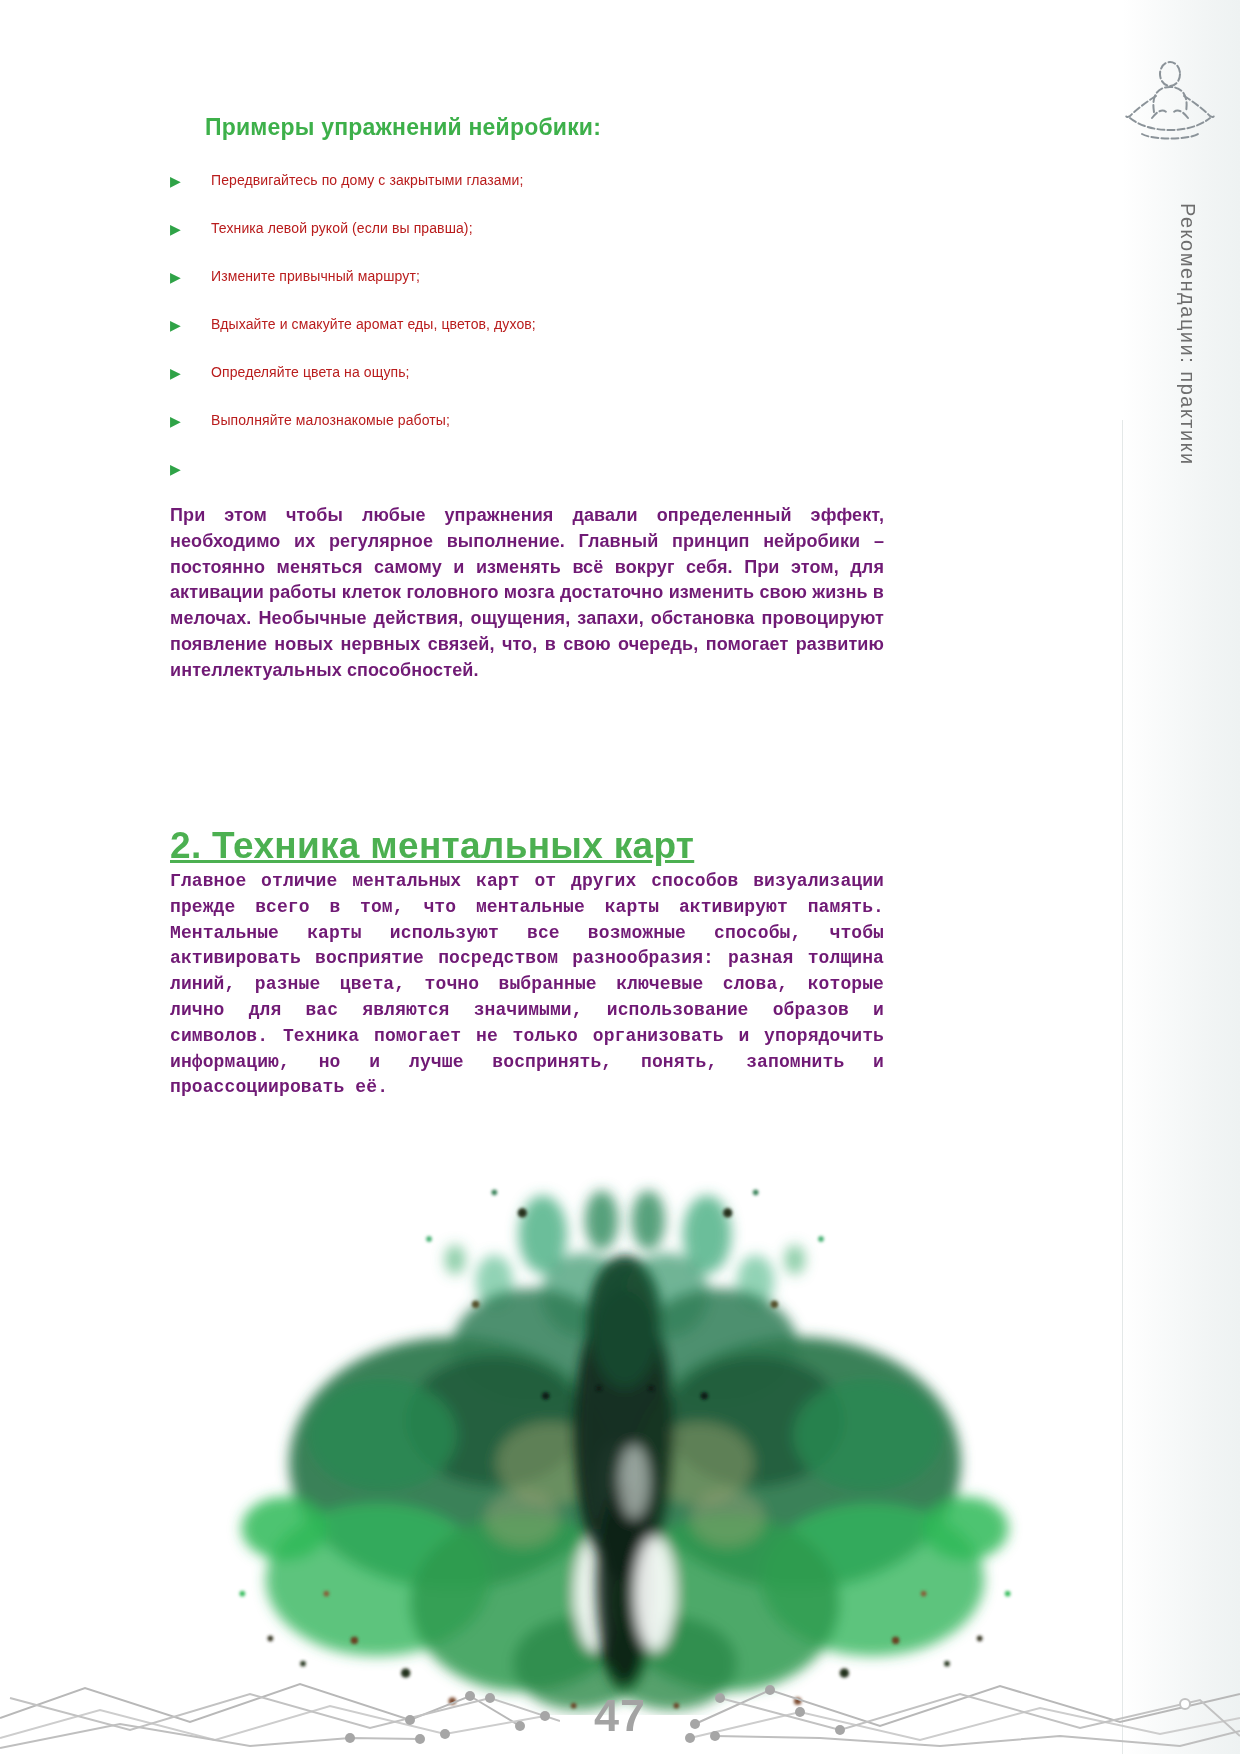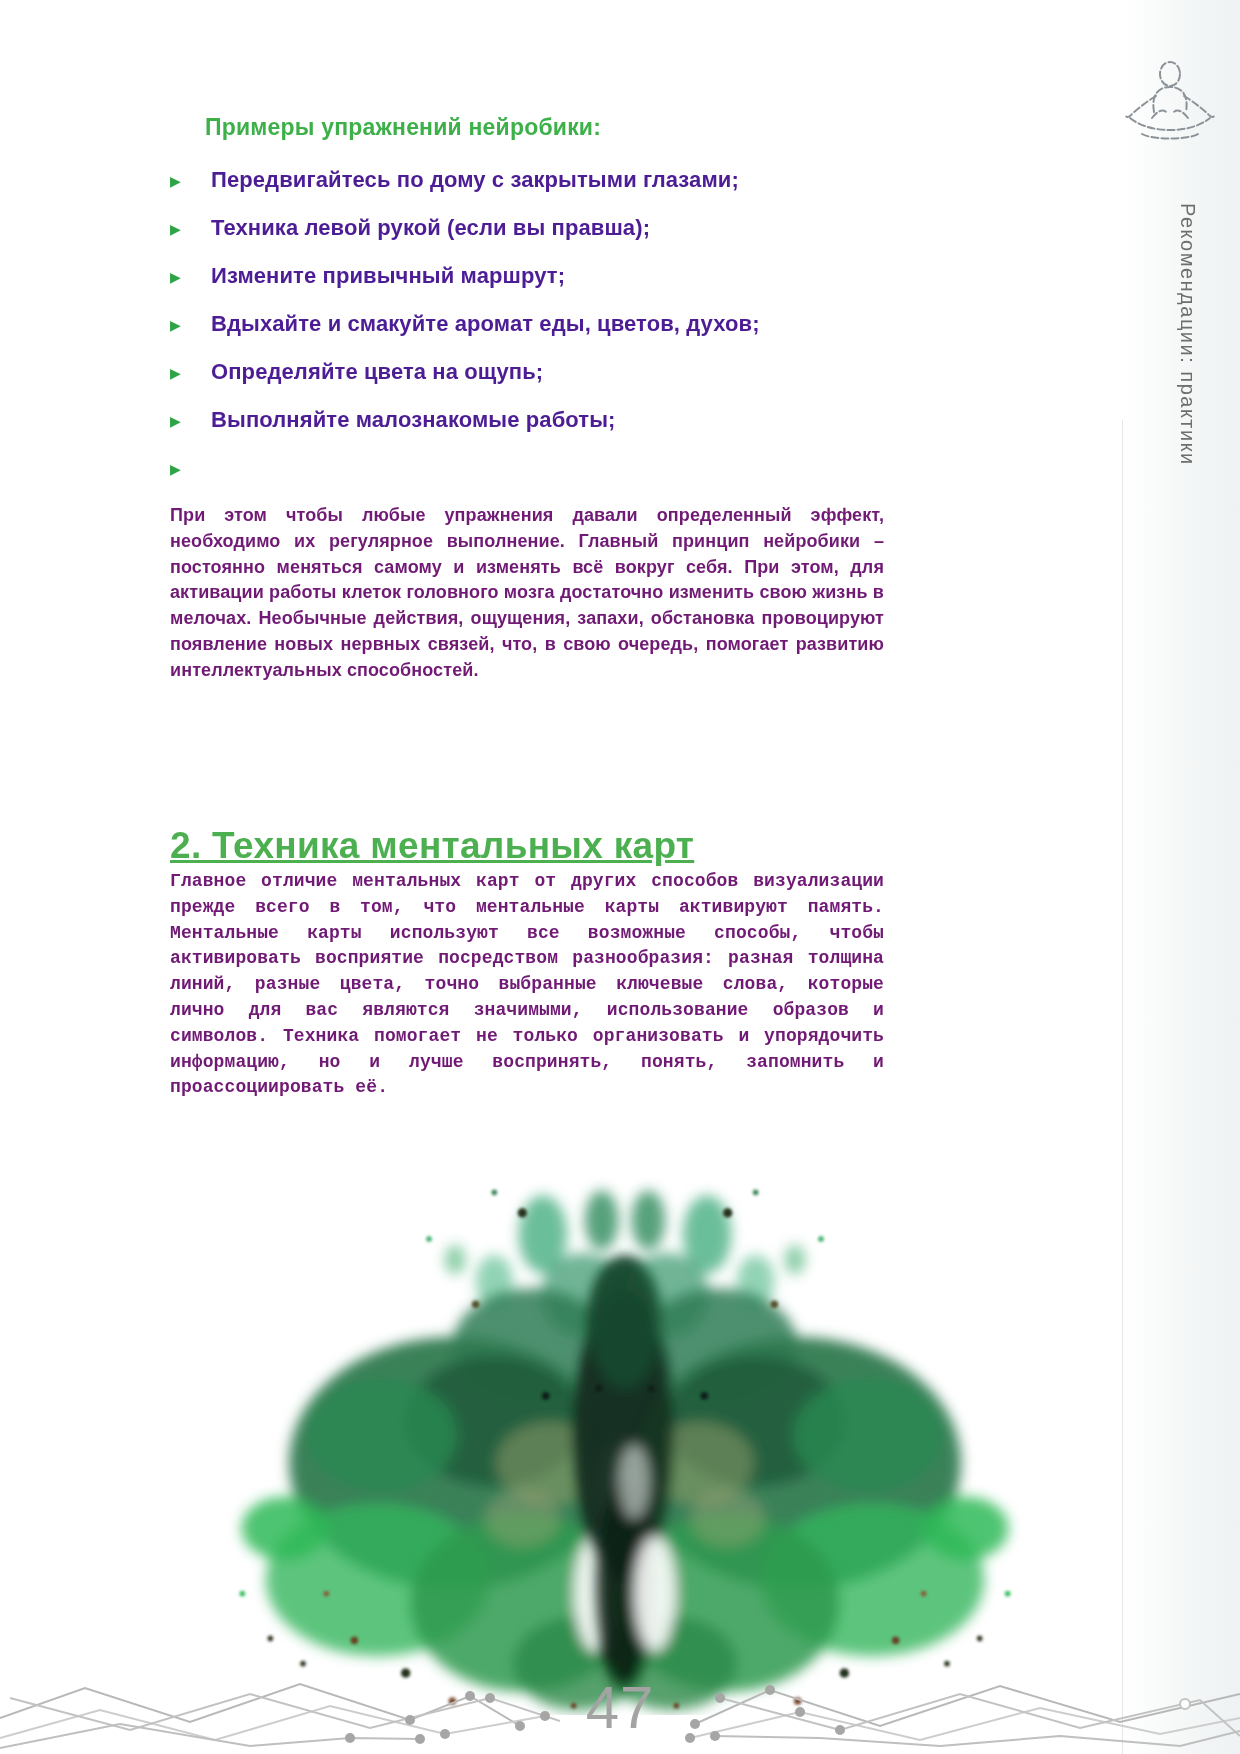--- a/index.html
+++ b/index.html
@@ -31,40 +31,40 @@
   .h-small{
     position:absolute;left:170px;top:114px;width:712px;
     font-size:23px;font-weight:bold;color:#3db04a;letter-spacing:.2px;margin-left:35px;
   }
   .ex-list{position:absolute;left:170px;top:170px;width:712px;}
   .li{display:flex;align-items:flex-start;margin-bottom:27px;}
   .bullet{
     flex:0 0 auto;width:14px;margin-right:27px;margin-top:1px;
     color:#2fa347;font-size:14px;line-height:20px;
   }
-  .li-text{font-size:22px;font-weight:700;color:#4c1d95;line-height:20px;letter-spacing:.1px;}
+  .li-text{font-size:14px;font-weight:400;color:#b91c1c;line-height:20px;letter-spacing:.1px;}
   .para{
     position:absolute;left:170px;width:714px;
     font-size:18px;font-weight:600;color:#701a75;line-height:25.8px;
     text-align:justify;letter-spacing:.1px;
   }
   .para-1{top:503px;}
   .h-big{
     position:absolute;left:170px;top:825px;width:760px;
     font-size:37px;font-weight:bold;color:#4cb051;letter-spacing:.3px;text-decoration:underline;
   }
   .para-2{top:869px;font-family:Liberation Mono, monospace;}
   
   .inkblot{position:absolute;left:180px;top:1155px;width:890px;height:560px;}
   
   .net-left{position:absolute;left:0;top:1676px;width:560px;height:78px;}
   .net-right{position:absolute;right:0;top:1676px;width:560px;height:78px;}
   .page-number{
     position:absolute;left:0;bottom:12px;width:100%;
-    text-align:center;font-size:60px;color:#a3a3a3;font-weight:normal;letter-spacing:1px;
+    text-align:center;font-size:45px;color:#a3a3a3;font-weight:bold;letter-spacing:1px;
   }
 </style>
 </head>
 <body>
 
 <div class="page">
 
   <div class="edge-band"></div>
   <div class="edge-line"></div>
 

